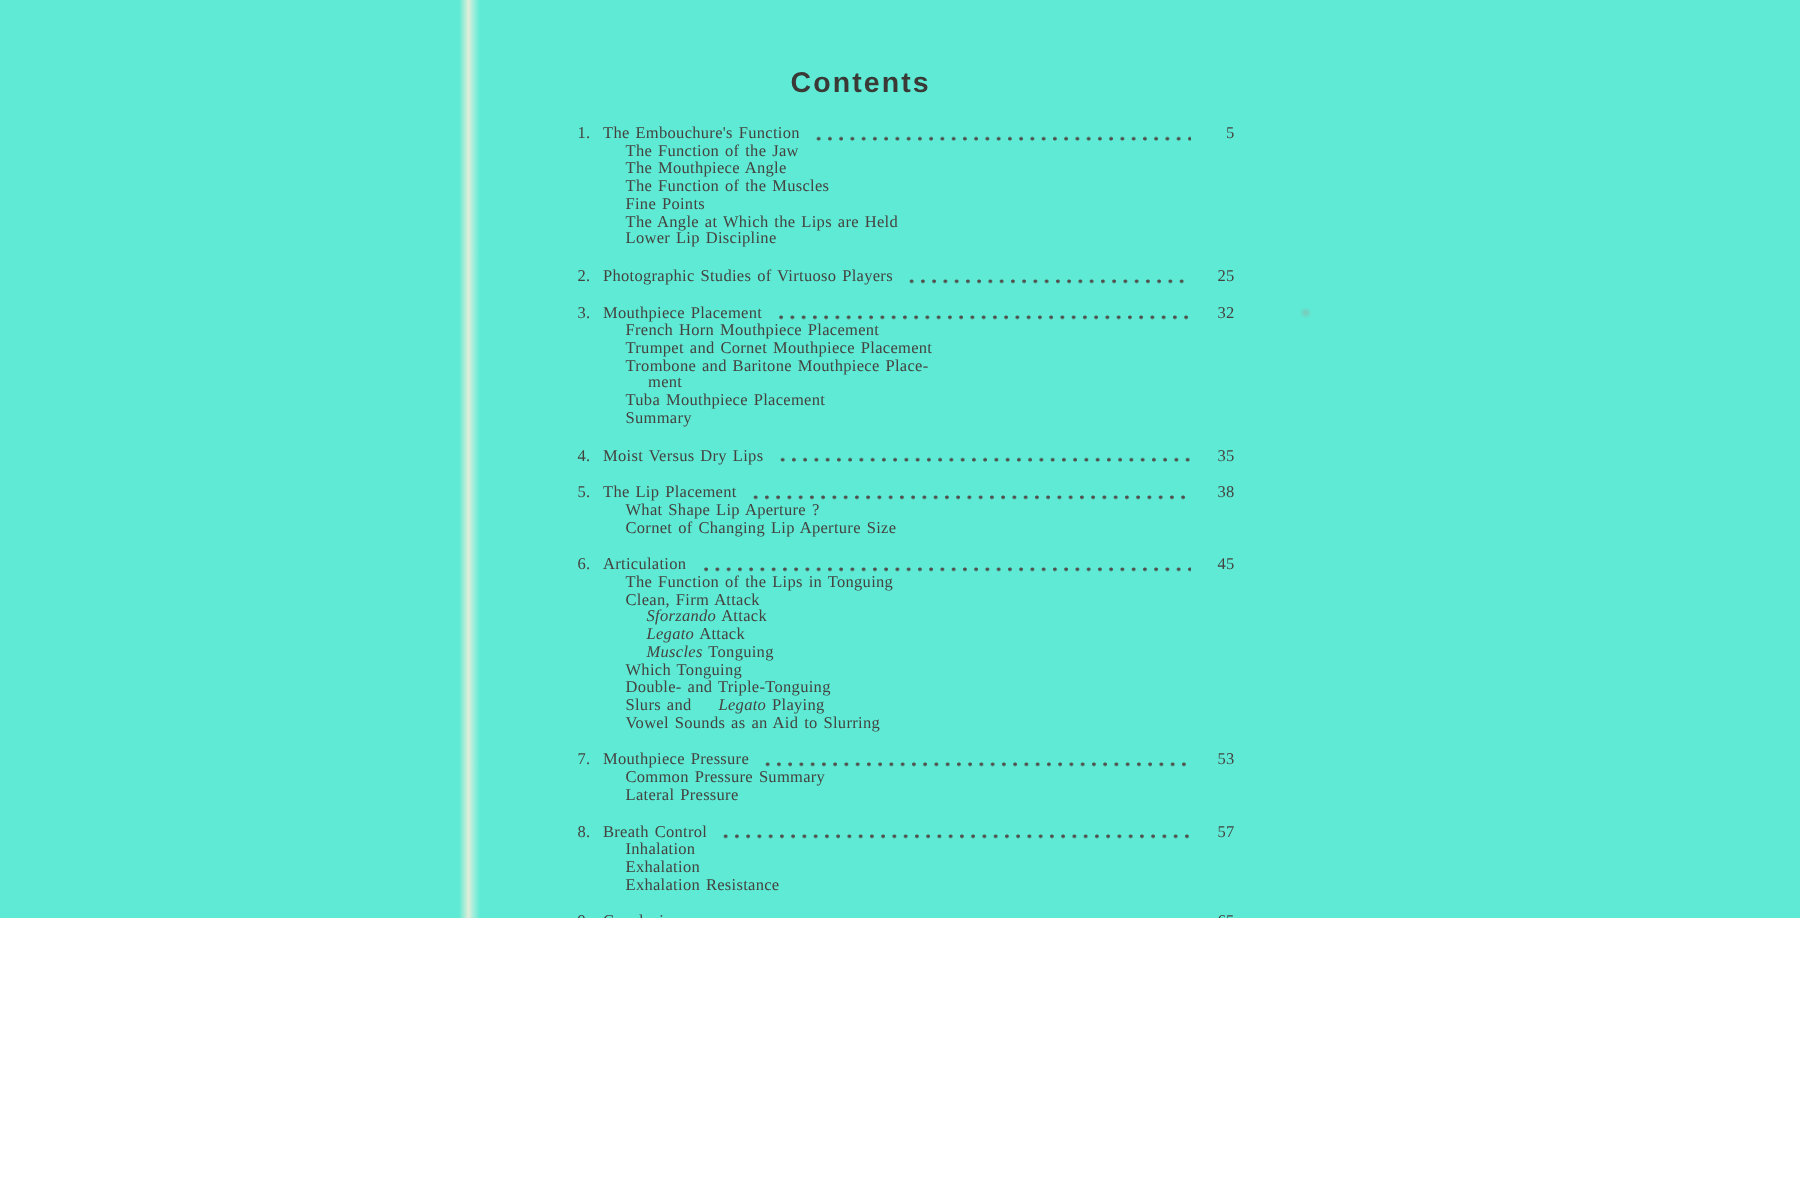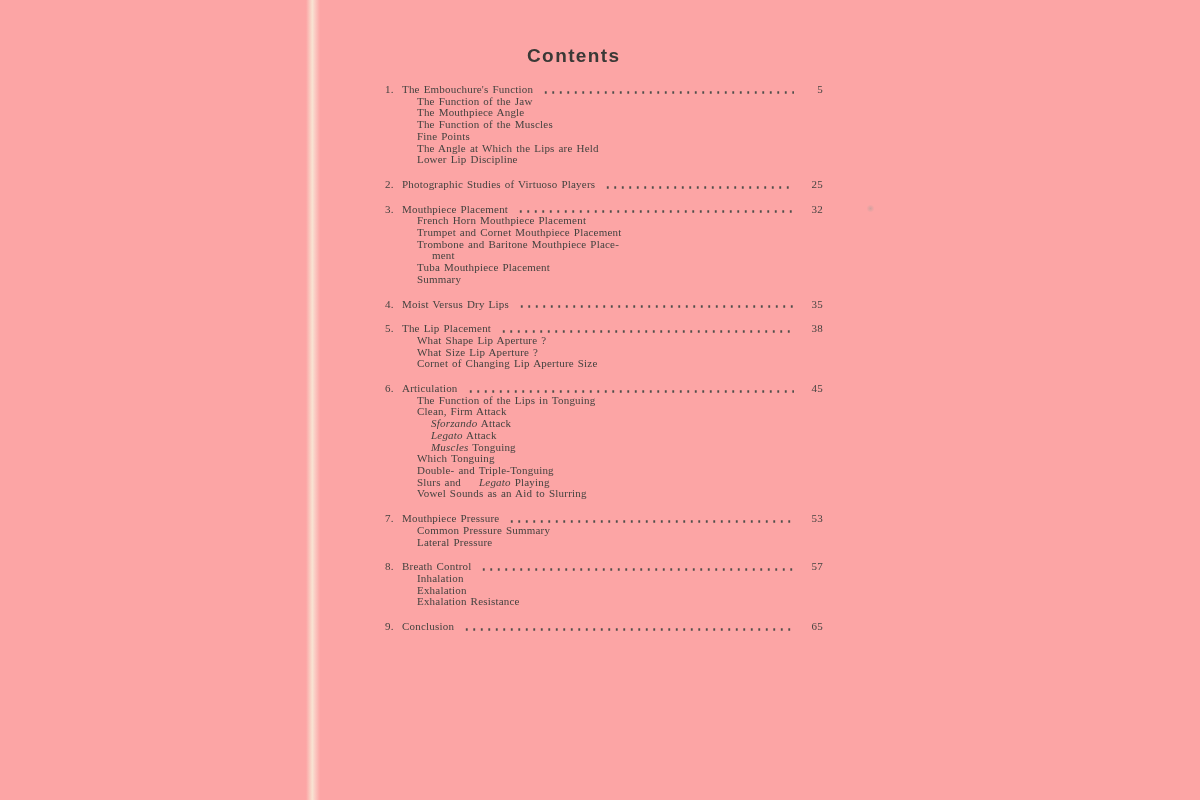--- a/index.html
+++ b/index.html
@@ -3,22 +3,22 @@
 <meta charset="utf-8">
 <style>
   html, body {
     margin: 0;
     padding: 0;
     background: #ffffff;
   }
   .page {
     position: relative;
     width: 1200px;
-    height: 800px;
-    background: #fca5a5;
+    height: 612px;
+    background: #5eead4;
     overflow: hidden;
     font-family: "Liberation Serif", serif;
   }
   
   .gutter {
     position: absolute;
     left: 306px;
     top: 0;
     width: 14px;
     height: 100%;
@@ -148,21 +148,20 @@
         </div>
       </div>
       <div class="section">
         <div class="row">
           <span class="num">5.</span>
           <span class="stitle">The Lip Placement</span>
           <span class="leader"></span>
           <span class="pagenum">38</span>
         </div>
         <div class="sub"><span>What Shape Lip Aperture ?</span></div>
-        <div class="sub"><span>What Size Lip Aperture ?</span></div>
         <div class="sub"><span>Cornet of Changing Lip Aperture Size</span></div>
       </div>
       <div class="section">
         <div class="row">
           <span class="num">6.</span>
           <span class="stitle">Articulation</span>
           <span class="leader"></span>
           <span class="pagenum">45</span>
         </div>
         <div class="sub"><span>The Function of the Lips in Tonguing</span></div>

